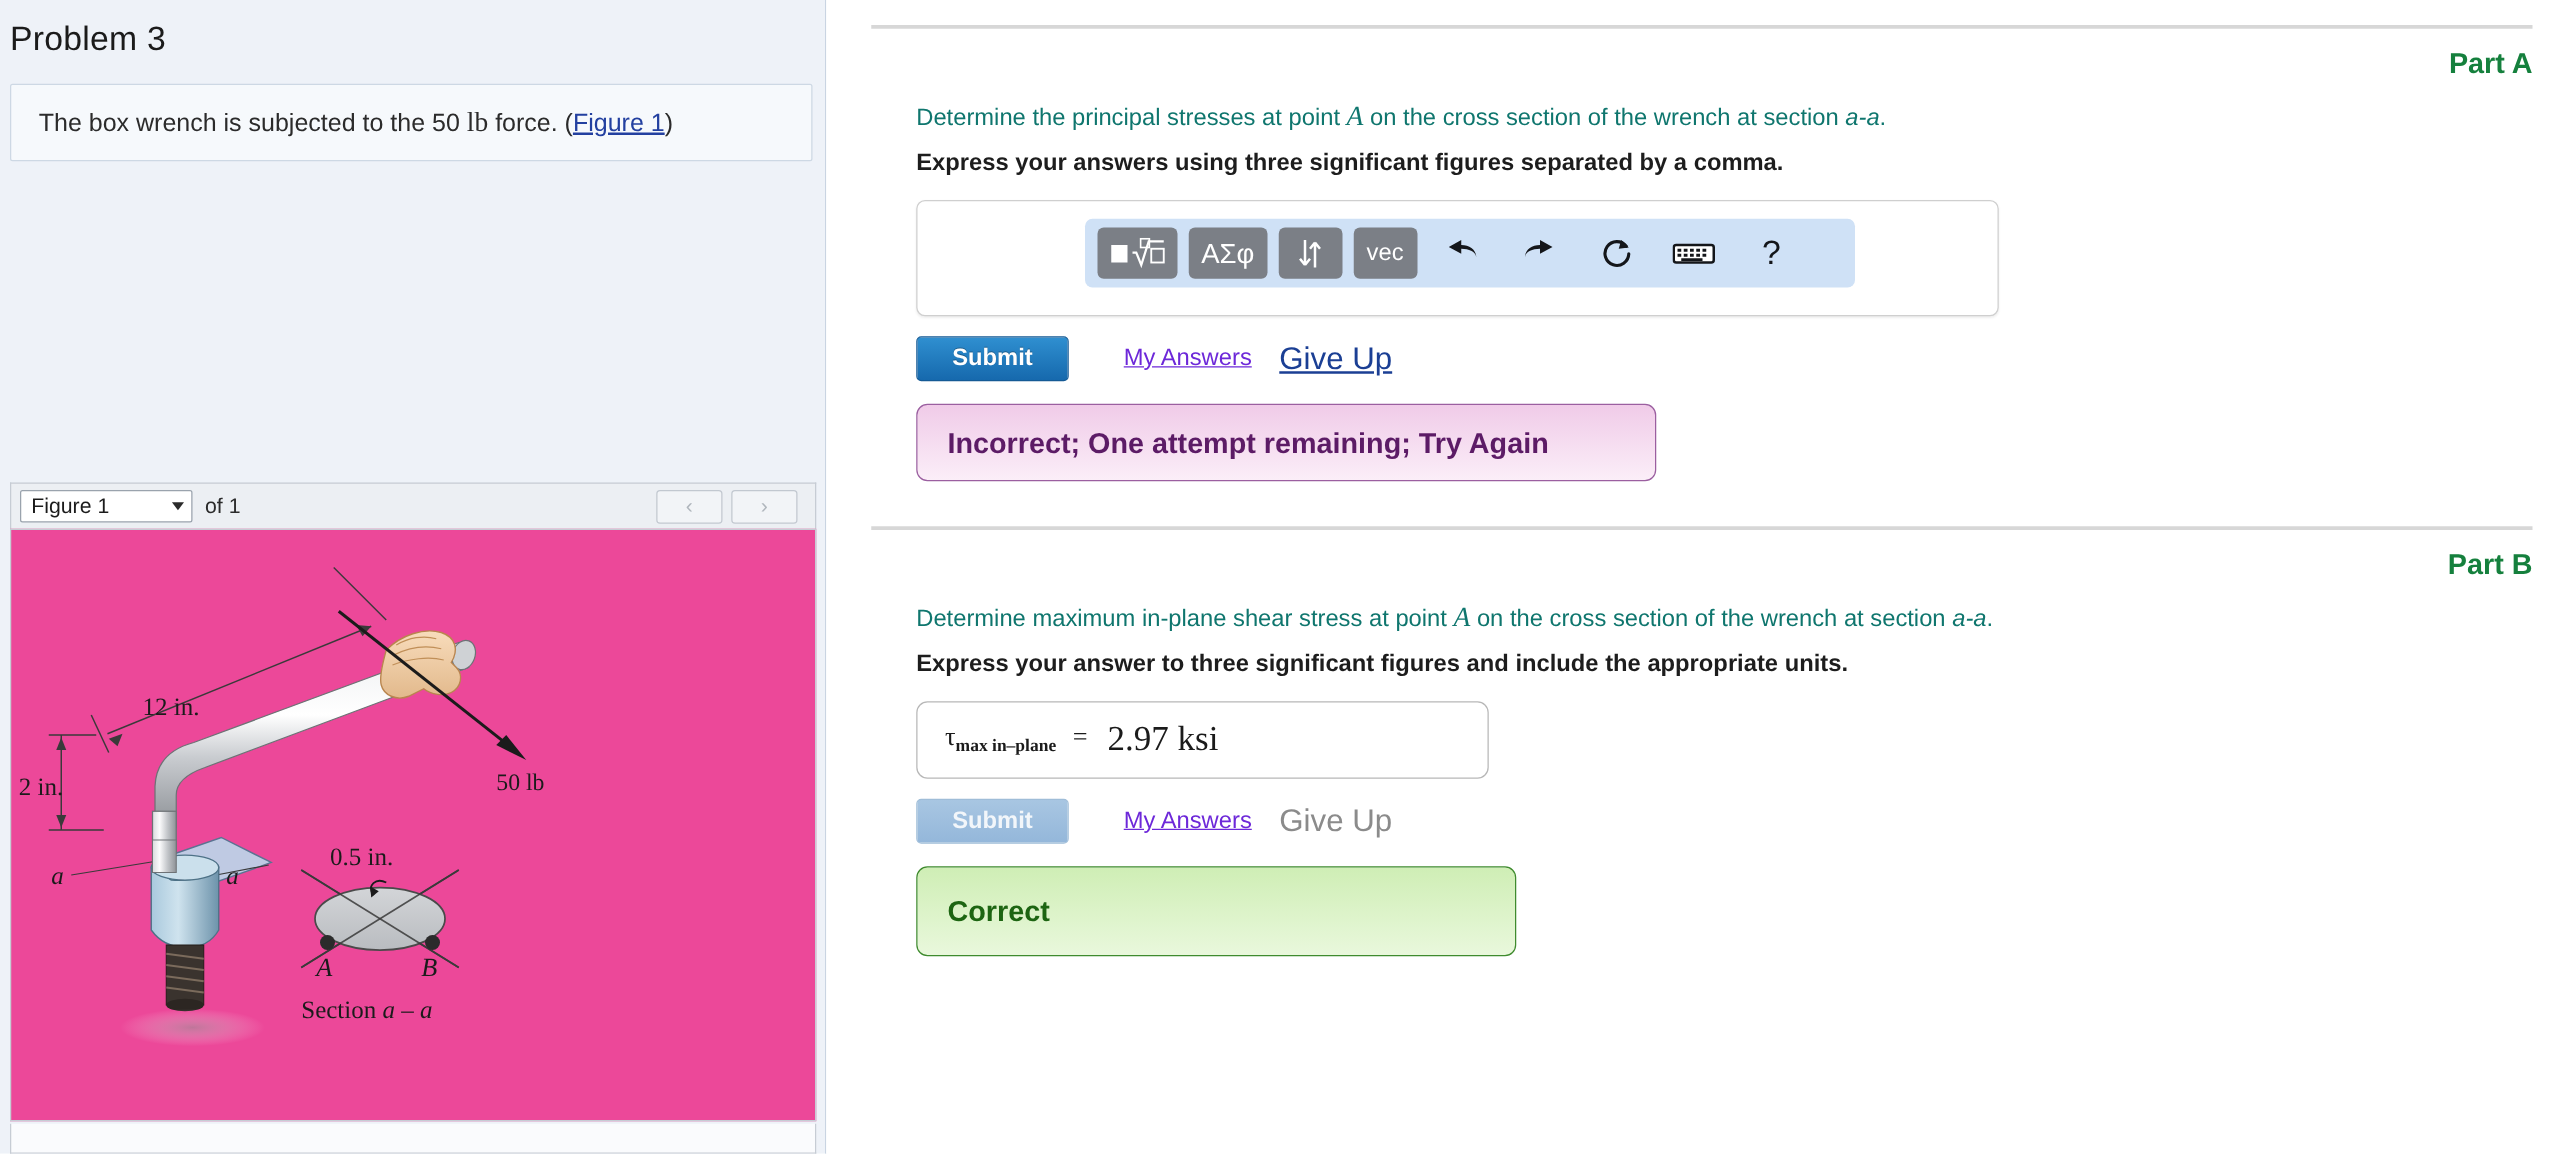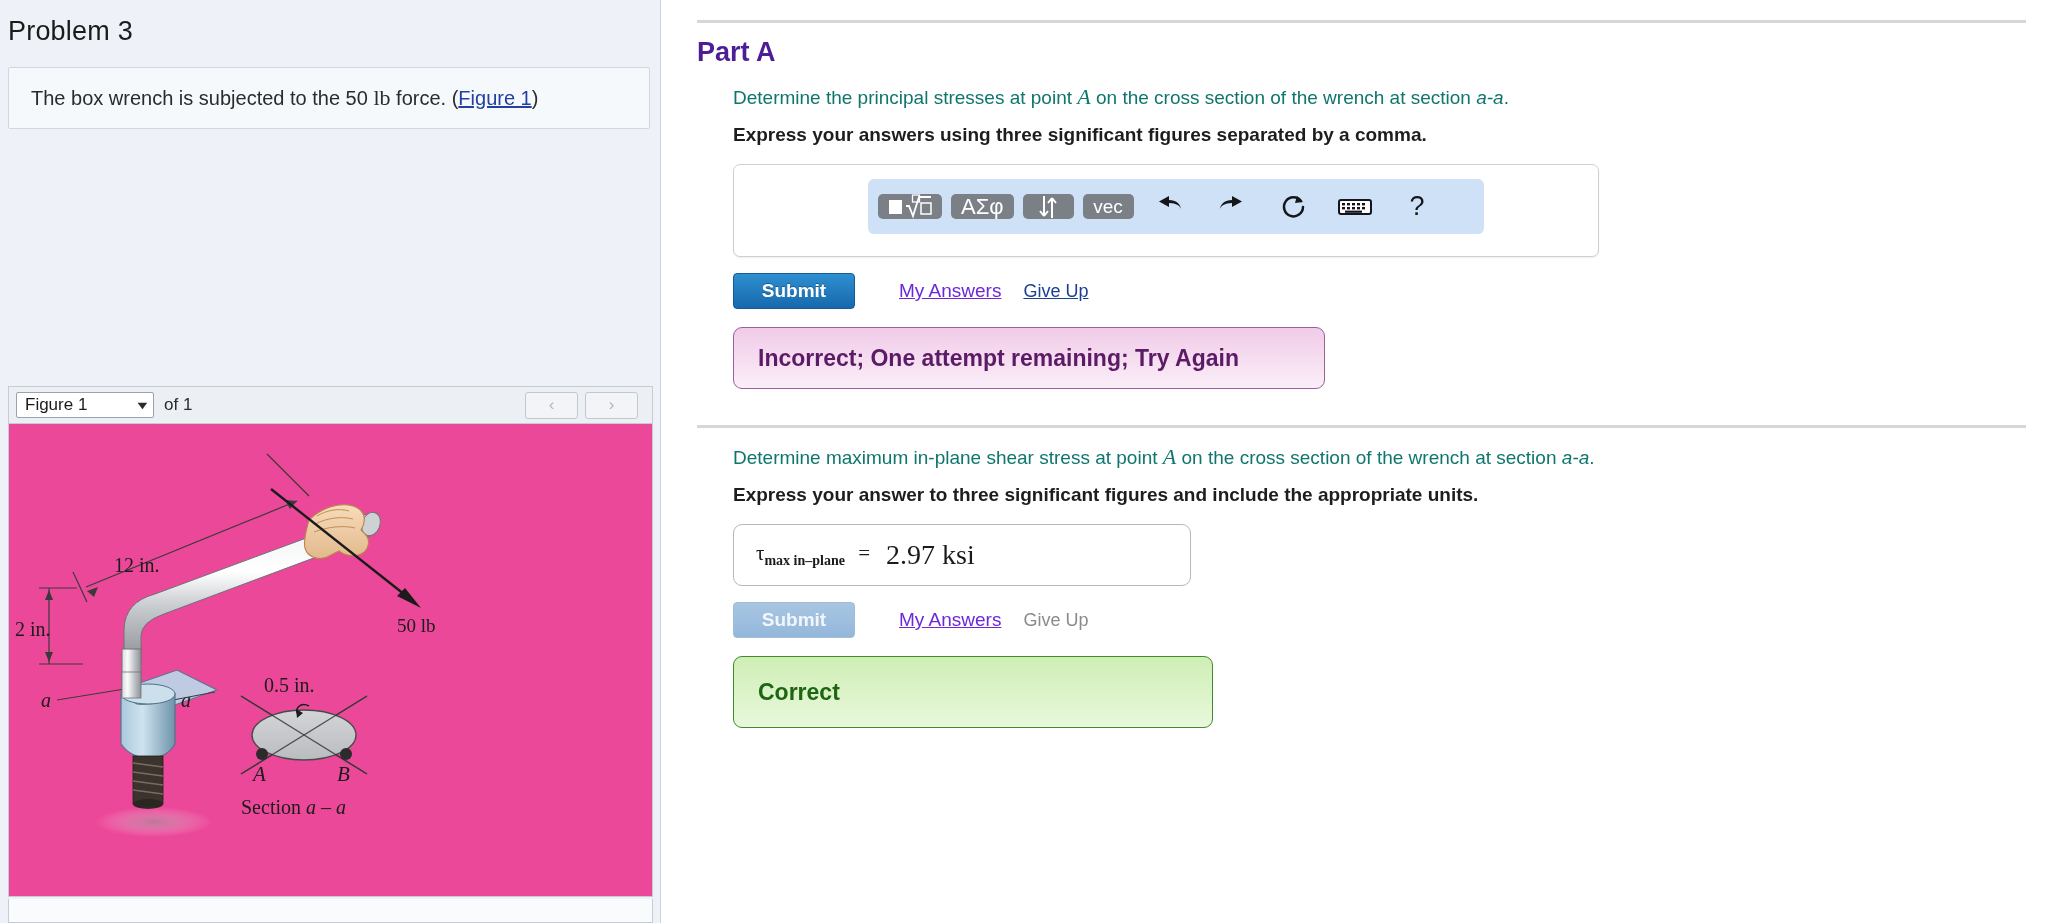--- a/index.html
+++ b/index.html
@@ -72,22 +72,22 @@
   #figure-footer {
     position: absolute; left: 8px; top: 899px; width: 645px; height: 24px;
     background: #fafbfd; border: 1px solid #c6ccd4; border-top: none;
   }
 
   
   #right-panel { position: relative; flex: 1 1 auto; background: #fff; height: 923px; }
   .part-rule { height: 3px; background: #d7d7d7; margin: 0 0 0 0; }
   .part-rule.top { margin-top: 20px; }
   .part-heading {
-    font-size: 27px; font-weight: bold; color: #4c1d95;
-    margin: 14px 0 0 0; padding-left: 0;
+    font-size: 23px; font-weight: bold; color: #15803d;
+    margin: 14px 0 0 0; padding-left: 0; text-align: right;
   }
   .part-body { padding-left: 36px; }
   .q-line { font-size: 19px; color: #0f766e; margin-top: 16px; }
   .q-bold { font-size: 19px; color: #1d1d1d; font-weight: bold; margin-top: 14px; }
   .mathvar { font-family: "Liberation Serif", serif; font-style: italic; font-size: 22px; }
   .italic-aa { font-style: italic; }
 
   
   #answer-card-a {
     margin: 18px 0 0 0;
@@ -105,21 +105,21 @@
     height: 55px;
     margin: 0 0 0 134px;
     width: 616px;
     display: flex; align-items: center;
     padding-left: 10px;
     gap: 9px;
   }
   .mt-btn {
     background: #7b7f86; color: #fff;
     border-radius: 5px;
-    height: 25px; min-width: 51px;
+    height: 41px; min-width: 51px;
     display: flex; align-items: center; justify-content: center;
     font-size: 22px;
     padding: 10px 10px;
   }
   .mt-icon {
     width: 53px; height: 41px;
     display: flex; align-items: center; justify-content: center;
     color: #14161a;
   }
   #answer-row-a {
@@ -161,21 +161,21 @@
     background: linear-gradient(#a8c6e2, #94b7da);
     border: 1px solid #9fbdd8;
     color: #f2f6fa;
     text-shadow: none;
   }
   .link-ans {
     color: #6d28d9; font-size: 19px; text-decoration: underline;
     margin-left: 44px;
   }
   .link-giveup {
-    color: #1b3f94; font-size: 18px; text-decoration: underline;
+    color: #1b3f94; font-size: 25px; text-decoration: underline;
     margin-left: 22px;
   }
   .link-giveup.muted { color: #8b8b8b; text-decoration: none; }
 
   
   .fb {
     margin-top: 18px; border-radius: 9px;
     display: flex; align-items: center; padding-left: 24px;
     font-size: 23px; font-weight: bold;
   }
@@ -427,20 +427,21 @@
         </div>
 
         <div class="fb" id="fb-a">
           <span>Incorrect; One attempt remaining; Try Again</span>
         </div>
       </div>
     </div>
 
     <div style="padding: 0 20px 0 36px; margin-top: 36px;">
       <div class="part-rule"></div>
+      <div class="part-heading">Part B</div>
 
       <div class="part-body">
         <div class="q-line">
           <span>Determine maximum in-plane shear stress at point </span><span class="mathvar">A</span><span> on the cross section of the wrench at section </span><span class="italic-aa">a-a</span><span>.</span>
         </div>
         <div class="q-bold">Express your answer to three significant figures and include the appropriate units.</div>
 
         <div id="answer-card-b">
           <span id="tau-label">
             <span>τ</span><sub>max in–plane</sub>

